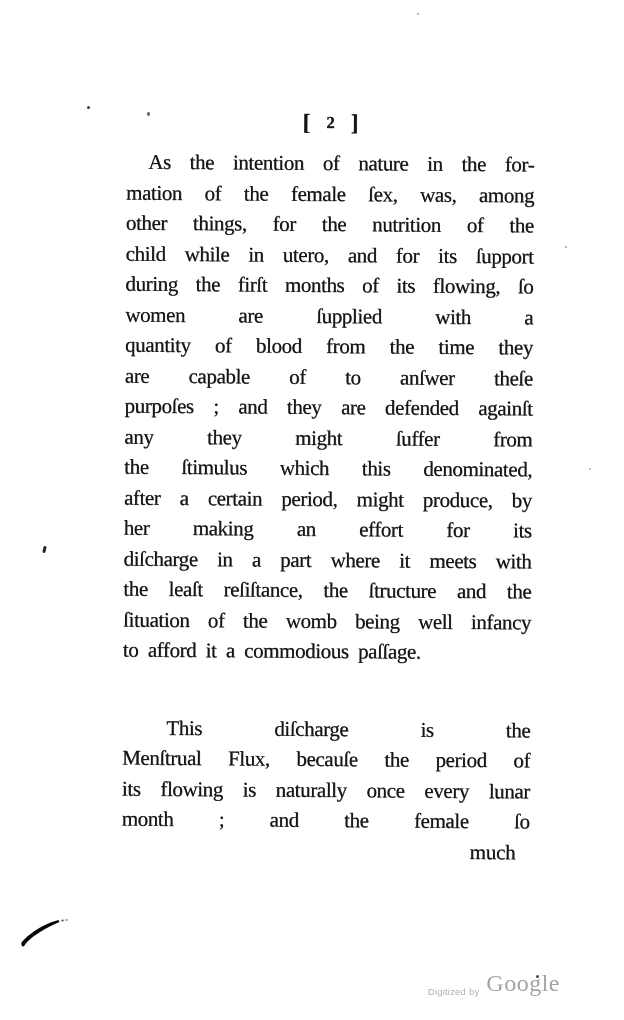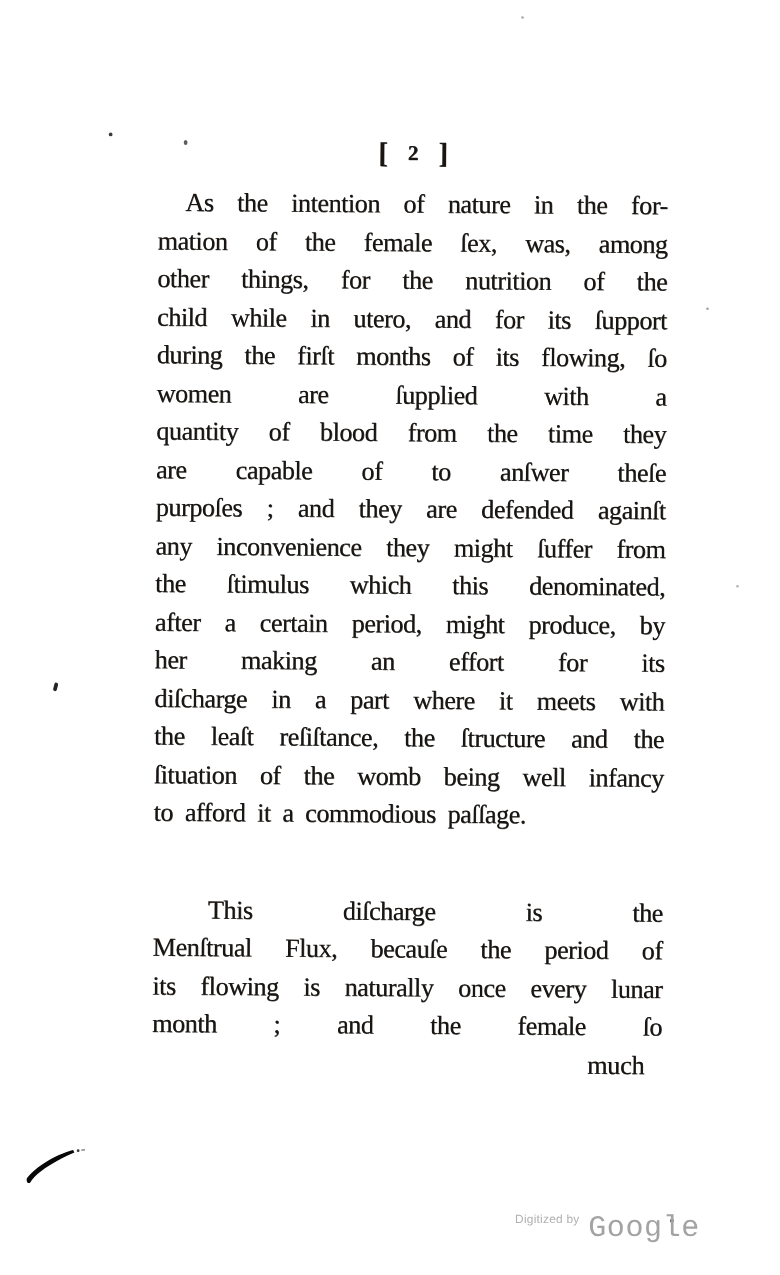--- a/index.html
+++ b/index.html
@@ -39,29 +39,29 @@
   .para:nth-of-type(2) .line:first-child{padding-left:44px;}
   .catchword-row{
     text-align:right;
     padding-right:14px;
     font-size:21px;line-height:30.5px;height:30.5px;
     letter-spacing:-0.2px;
   }
   .ink{position:absolute;left:20px;top:918px;width:50px;height:32px;}
   .watermark{
     position:absolute;right:64px;top:970px;
-    display:flex;align-items:flex-start;gap:7px;
+    display:flex;align-items:flex-end;gap:7px;
     text-shadow:none;
   }
   .watermark .dig{
     font-family:"Liberation Sans", sans-serif;
     font-size:9.5px;color:#b1afaf;letter-spacing:0.2px;
   }
   .watermark .google{
-    font-family:Liberation Mono, monospace;
+    font-family:Liberation Serif, serif;
     font-size:24px;color:#a3a3a3;letter-spacing:0.5px;
   }
   .speck{position:absolute;border-radius:50%;}
   .s1{left:87px;top:106px;width:3px;height:3px;background:#3c3c3c;}
   .s2{left:147px;top:112px;width:3px;height:4px;background:#5d5d5d;}
   .s3{left:43px;top:546px;width:3px;height:7px;background:#252525;border-radius:2px;transform:rotate(14deg);}
   .s4{left:536px;top:975px;width:3px;height:3px;background:#474747;}
   .s5{left:565px;top:246px;width:2px;height:2px;background:#9c9c9c;}
   .s6{left:589px;top:468px;width:2px;height:2px;background:#b3b3b3;}
   .s7{left:417px;top:13px;width:2px;height:2px;background:#a5a5a5;}
@@ -162,21 +162,20 @@
             <span>purpoſes</span>
             <span>;</span>
             <span>and</span>
             <span>they</span>
             <span>are</span>
             <span>defended</span>
             <span>againſt</span>
           </div>
           <div class="line just">
             <span>any</span>
-            <span>inconvenience</span>
             <span>they</span>
             <span>might</span>
             <span>ſuffer</span>
             <span>from</span>
           </div>
           <div class="line just">
             <span>the</span>
             <span>ſtimulus</span>
             <span>which</span>
             <span>this</span>

